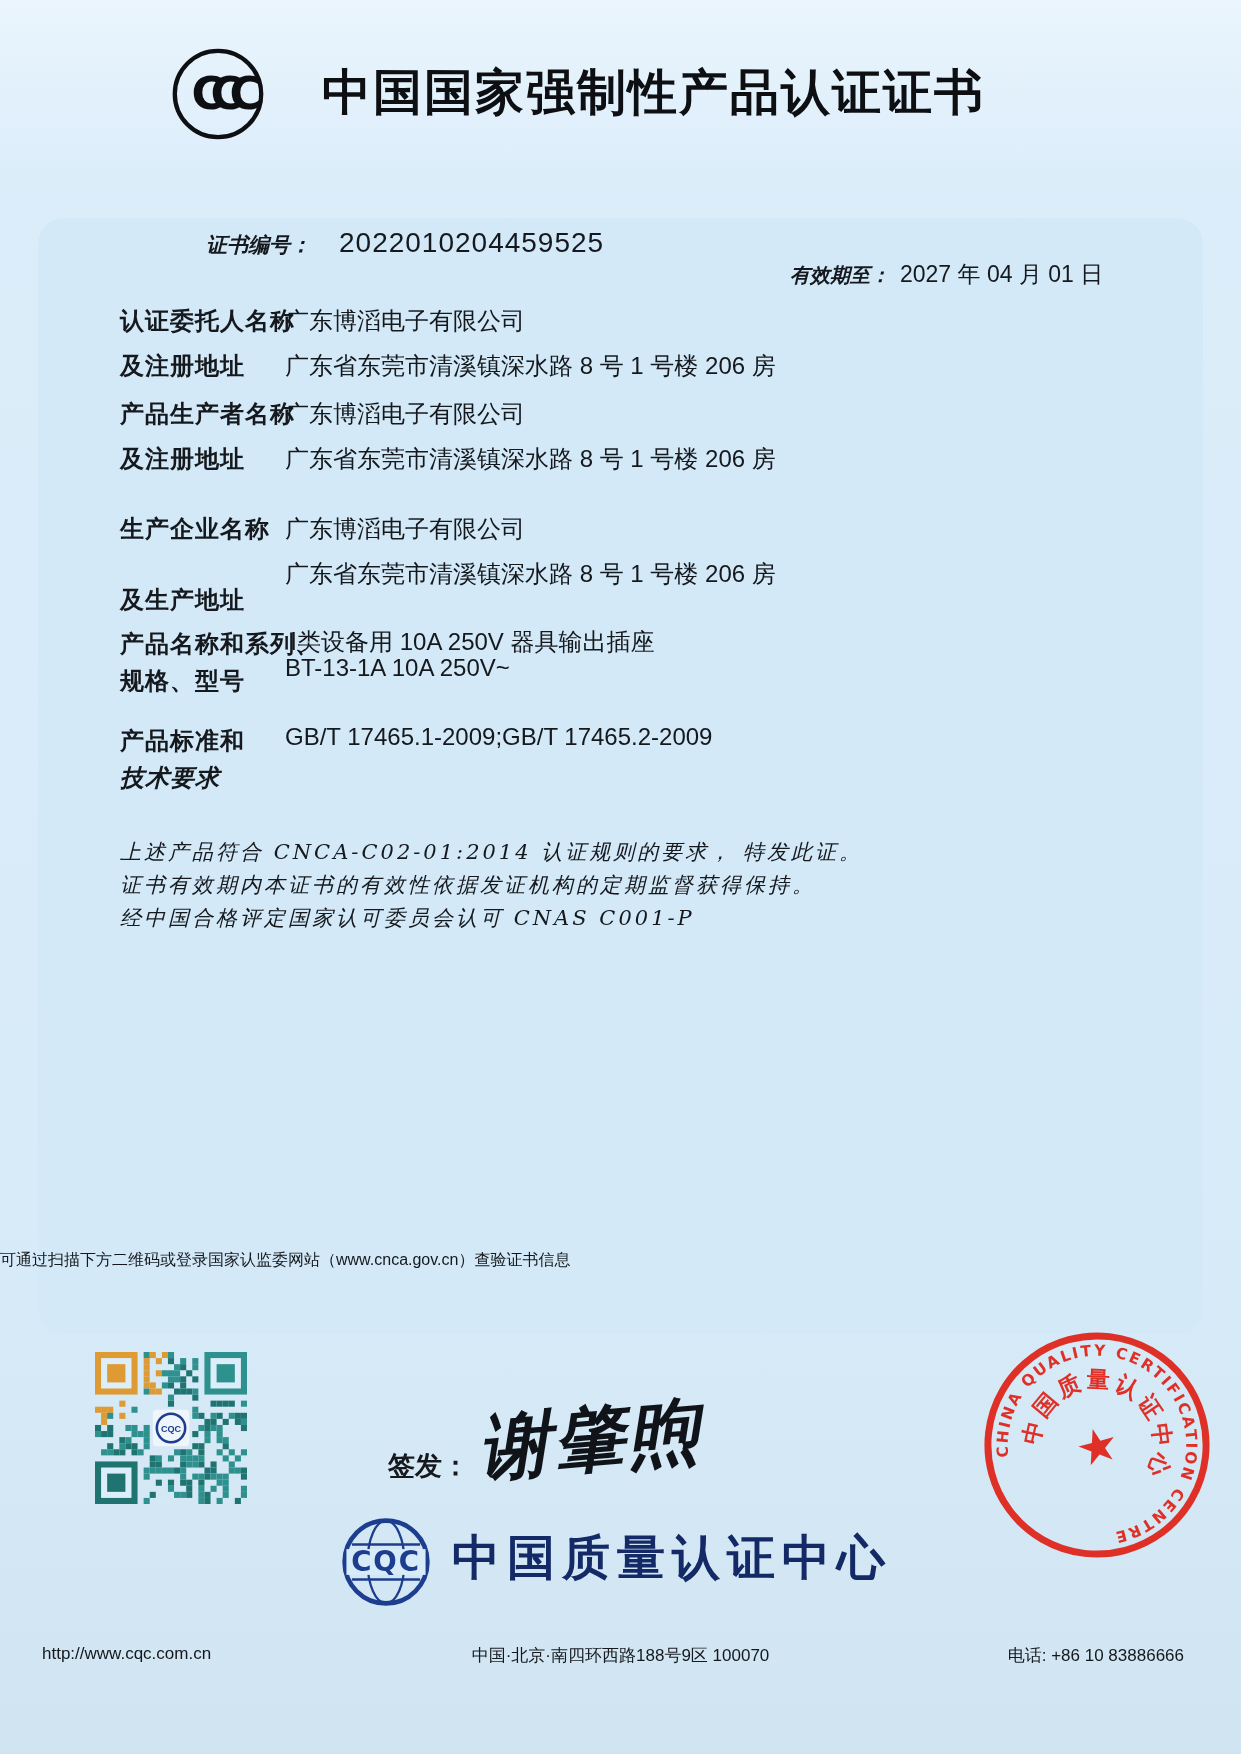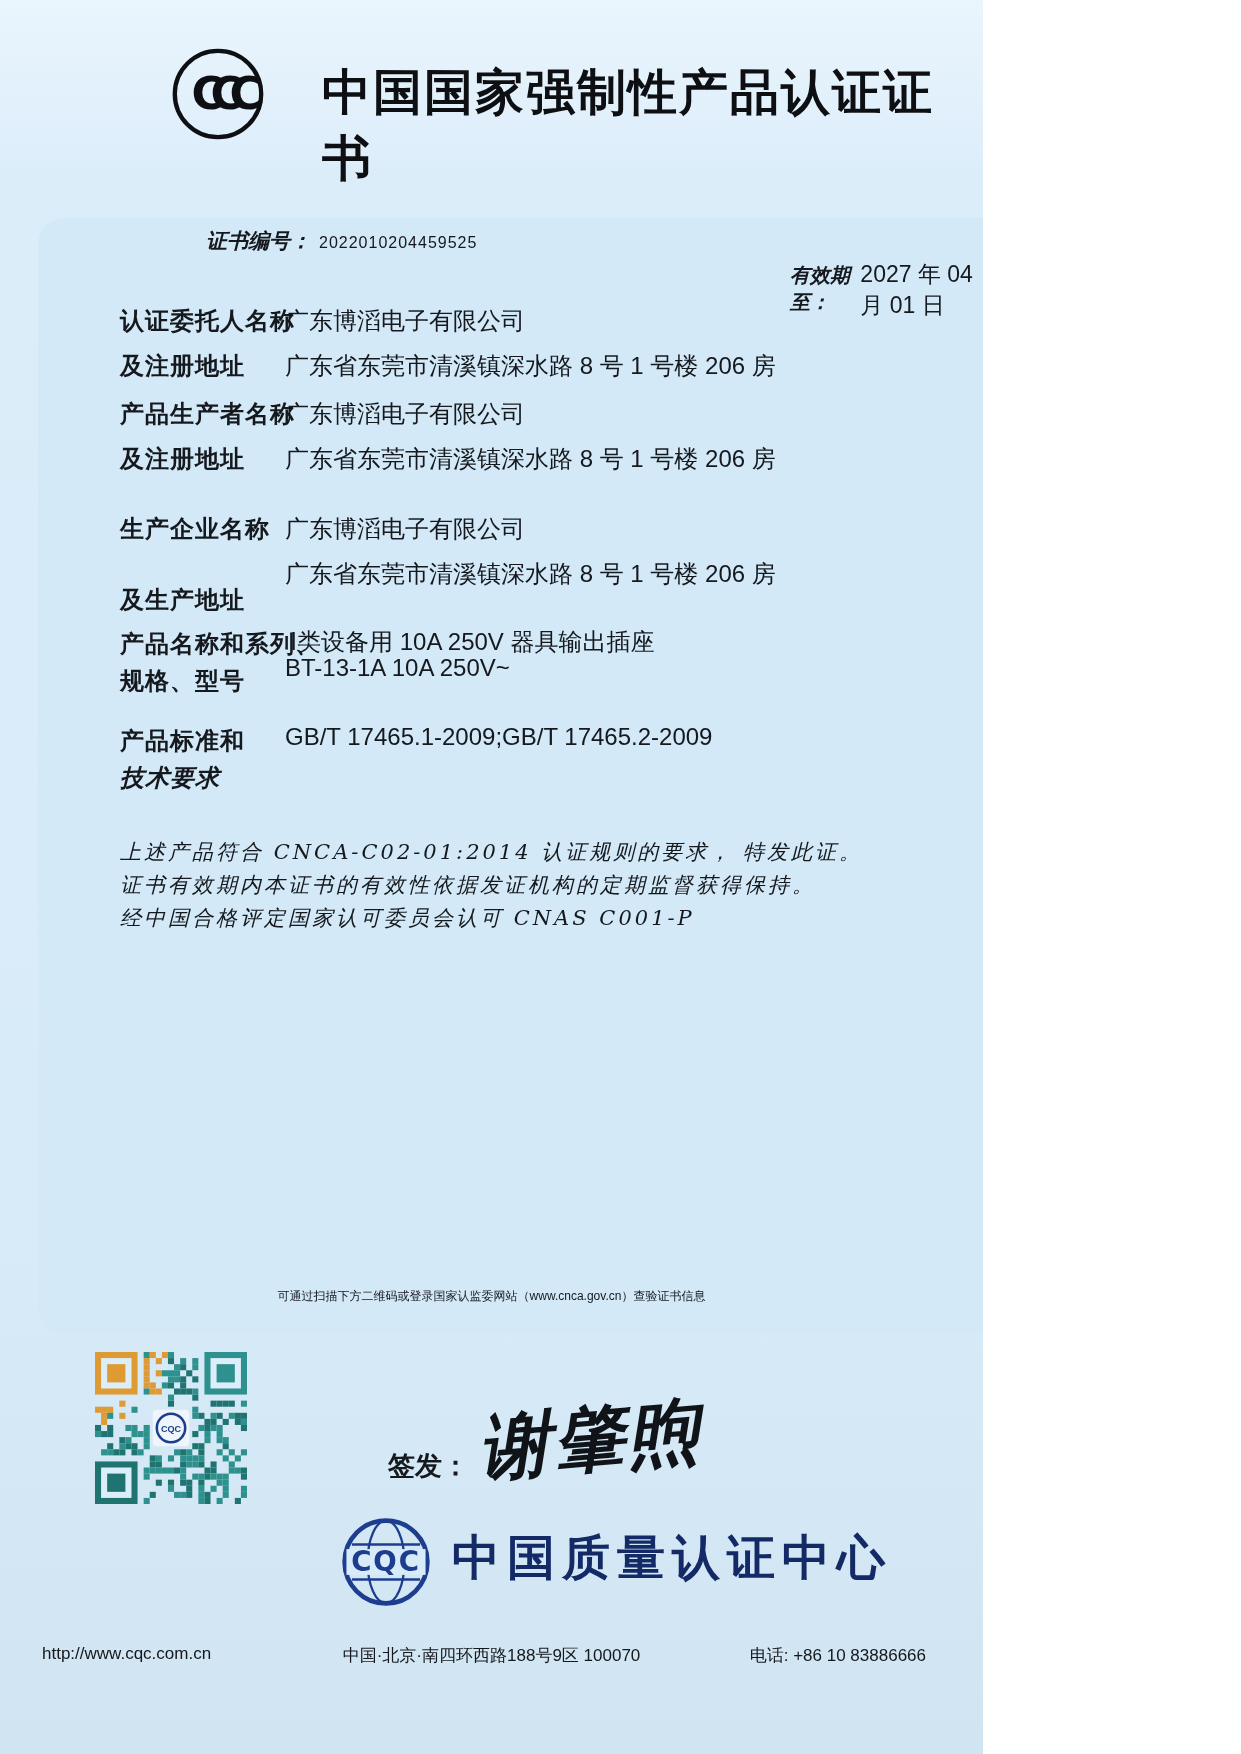--- a/index.html
+++ b/index.html
@@ -1,41 +1,41 @@
 <!DOCTYPE html>
 <html><head>
 <meta charset="utf-8">
 <style>
   * { margin:0; padding:0; box-sizing:border-box; }
   body { font-family:"Liberation Sans","DejaVu Sans",sans-serif; color:#15181c; }
   .page {
-    position:relative; width:983px; height:1754px; overflow:hidden;
+    position:relative; width:1241px; height:1754px; overflow:hidden;
     background:linear-gradient(180deg,#eaf5fd 0%,#dcedfa 10%,#d8ebf8 70%,#d0e4f2 100%);
   }
   .panel {
     position:absolute; left:38px; top:218px; width:1165px; height:1116px;
     background:#d3e9f8; border-radius:26px;
   }
   .abs { position:absolute; }
   .title {
     left:322px; top:60px; font-size:49px; font-weight:bold; letter-spacing:2px; color:#0d0f12;
   }
   .kai { font-family:"DejaVu Serif","Liberation Serif",serif; font-style:italic; font-weight:bold; }
   .num-label { font-size:21px;margin-left:28px; }
-  .num-value { font-size:16px; letter-spacing:1px; }
+  .num-value { font-size:28px; letter-spacing:1px;margin-left:20px; }
   .date-row { display:flex; align-items:baseline; gap:10px; }
   .date-label { font-size:20px; }
   .date-value { font-size:23px; }
   .lbl { font-weight:bold; font-size:24px; letter-spacing:1px; white-space:nowrap; }
   .val { font-size:24px; white-space:nowrap; }
   .statement {
     font-family:"DejaVu Serif","Liberation Serif",serif; font-style:italic;
     font-size:21px; letter-spacing:3px; white-space:nowrap;
   }
-  .verify-note { left:0; top:1288px; width:100%; text-align:center; font-size:12px; }
+  .verify-note { left:0; top:1250px; width:100%; font-size:16px; }
   .sign-label { font-size:27px; font-weight:bold; }
   .signature {
     font-family:"DejaVu Serif","Liberation Serif",serif; font-size:72px; font-weight:bold;
     font-style:italic; letter-spacing:2px; transform:rotate(-5deg); color:#101418; white-space:nowrap;
   }
   .issuer-name { font-size:48px; font-weight:bold; letter-spacing:7px; color:#132a66; white-space:nowrap; }
   .footer-text { font-size:17px; top:1644px; white-space:nowrap; }
   .footer-center { left:0; width:100%; text-align:center; }
   .stamp { opacity:0.93; }
 </style>

